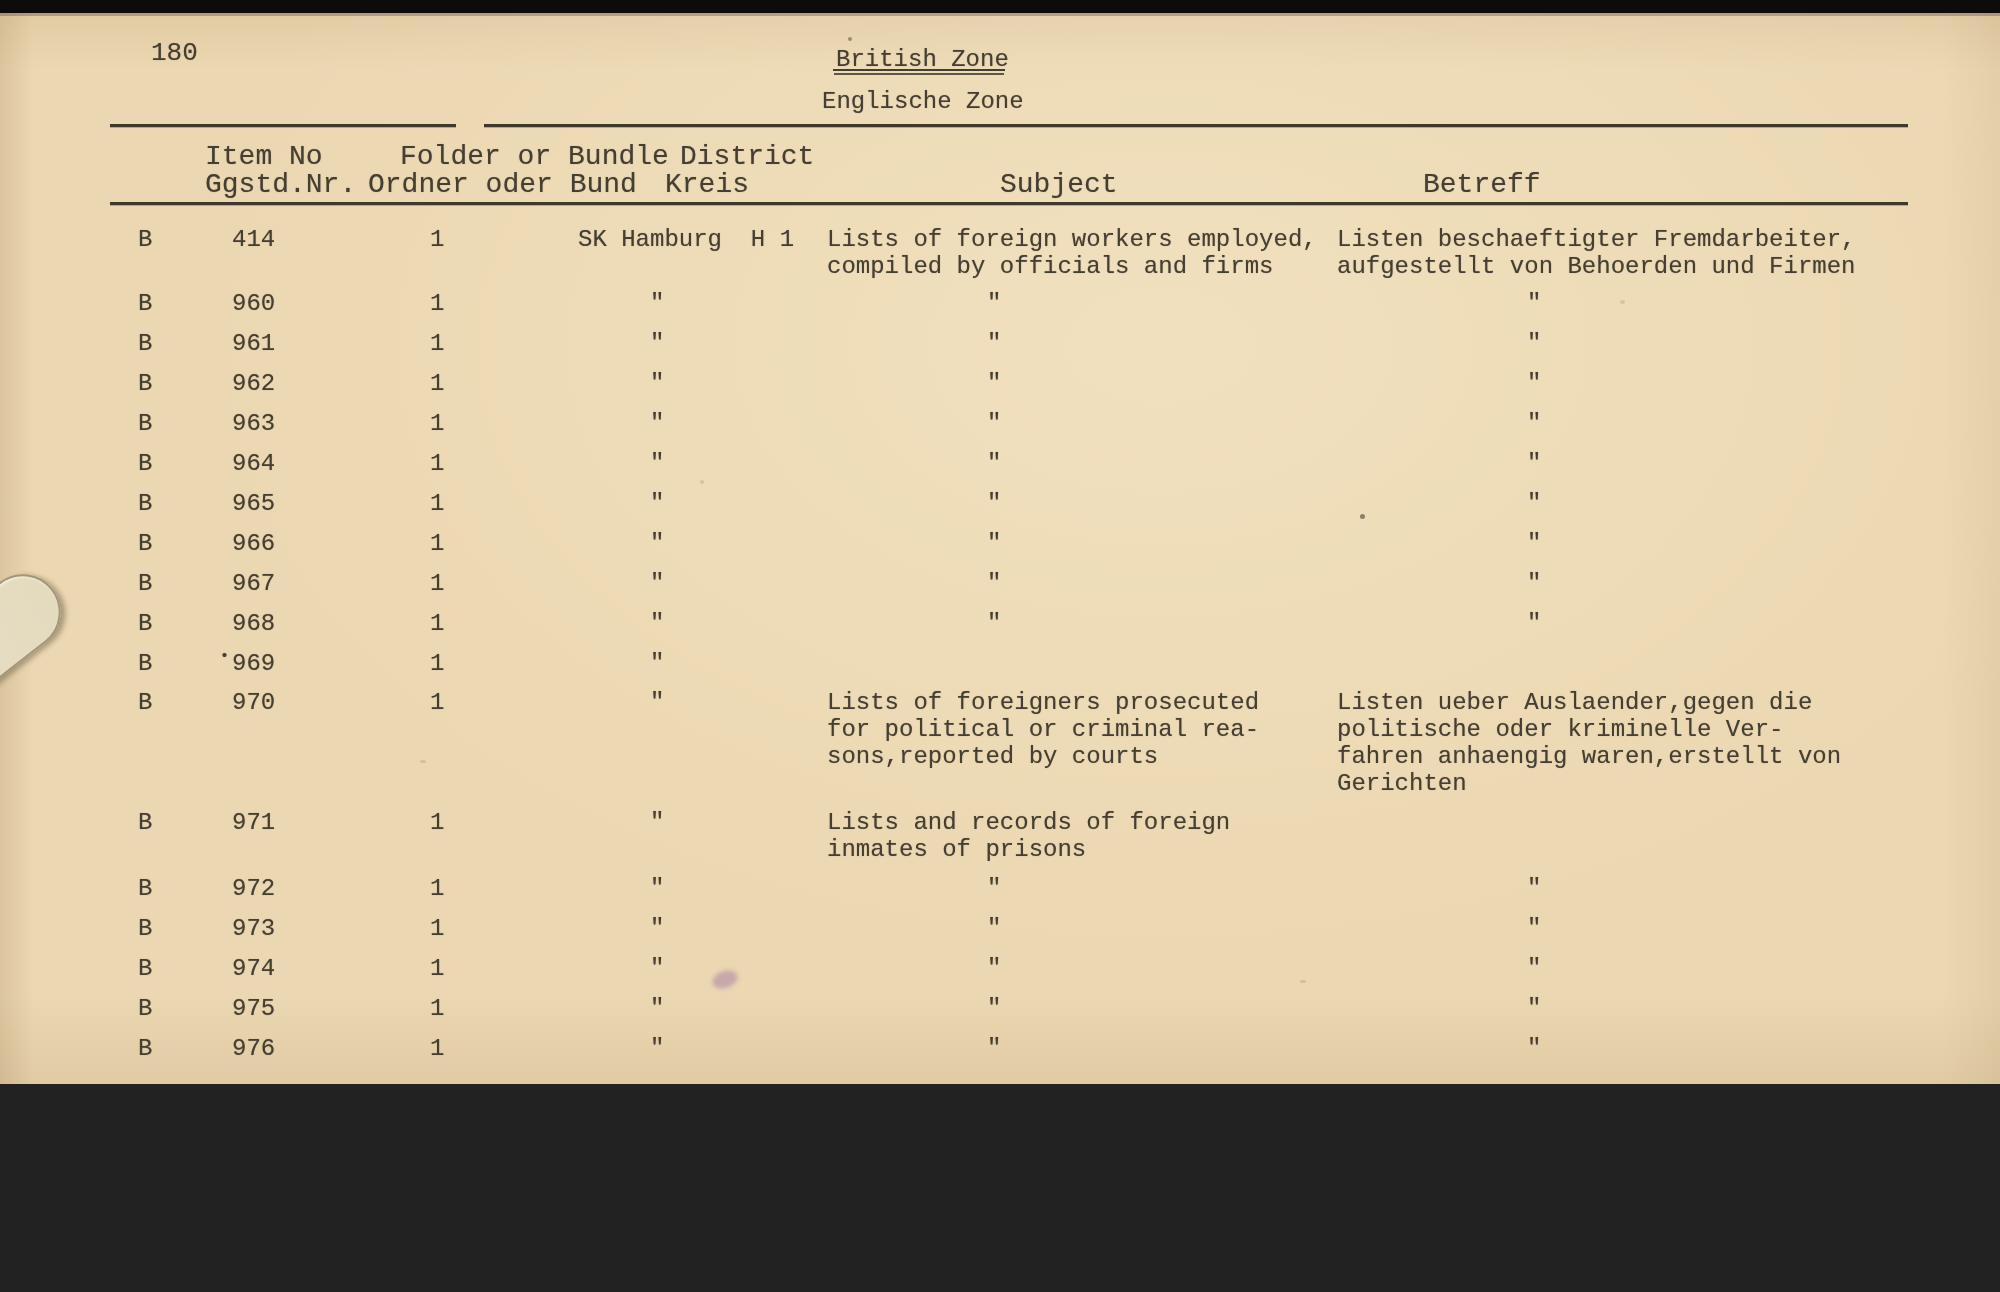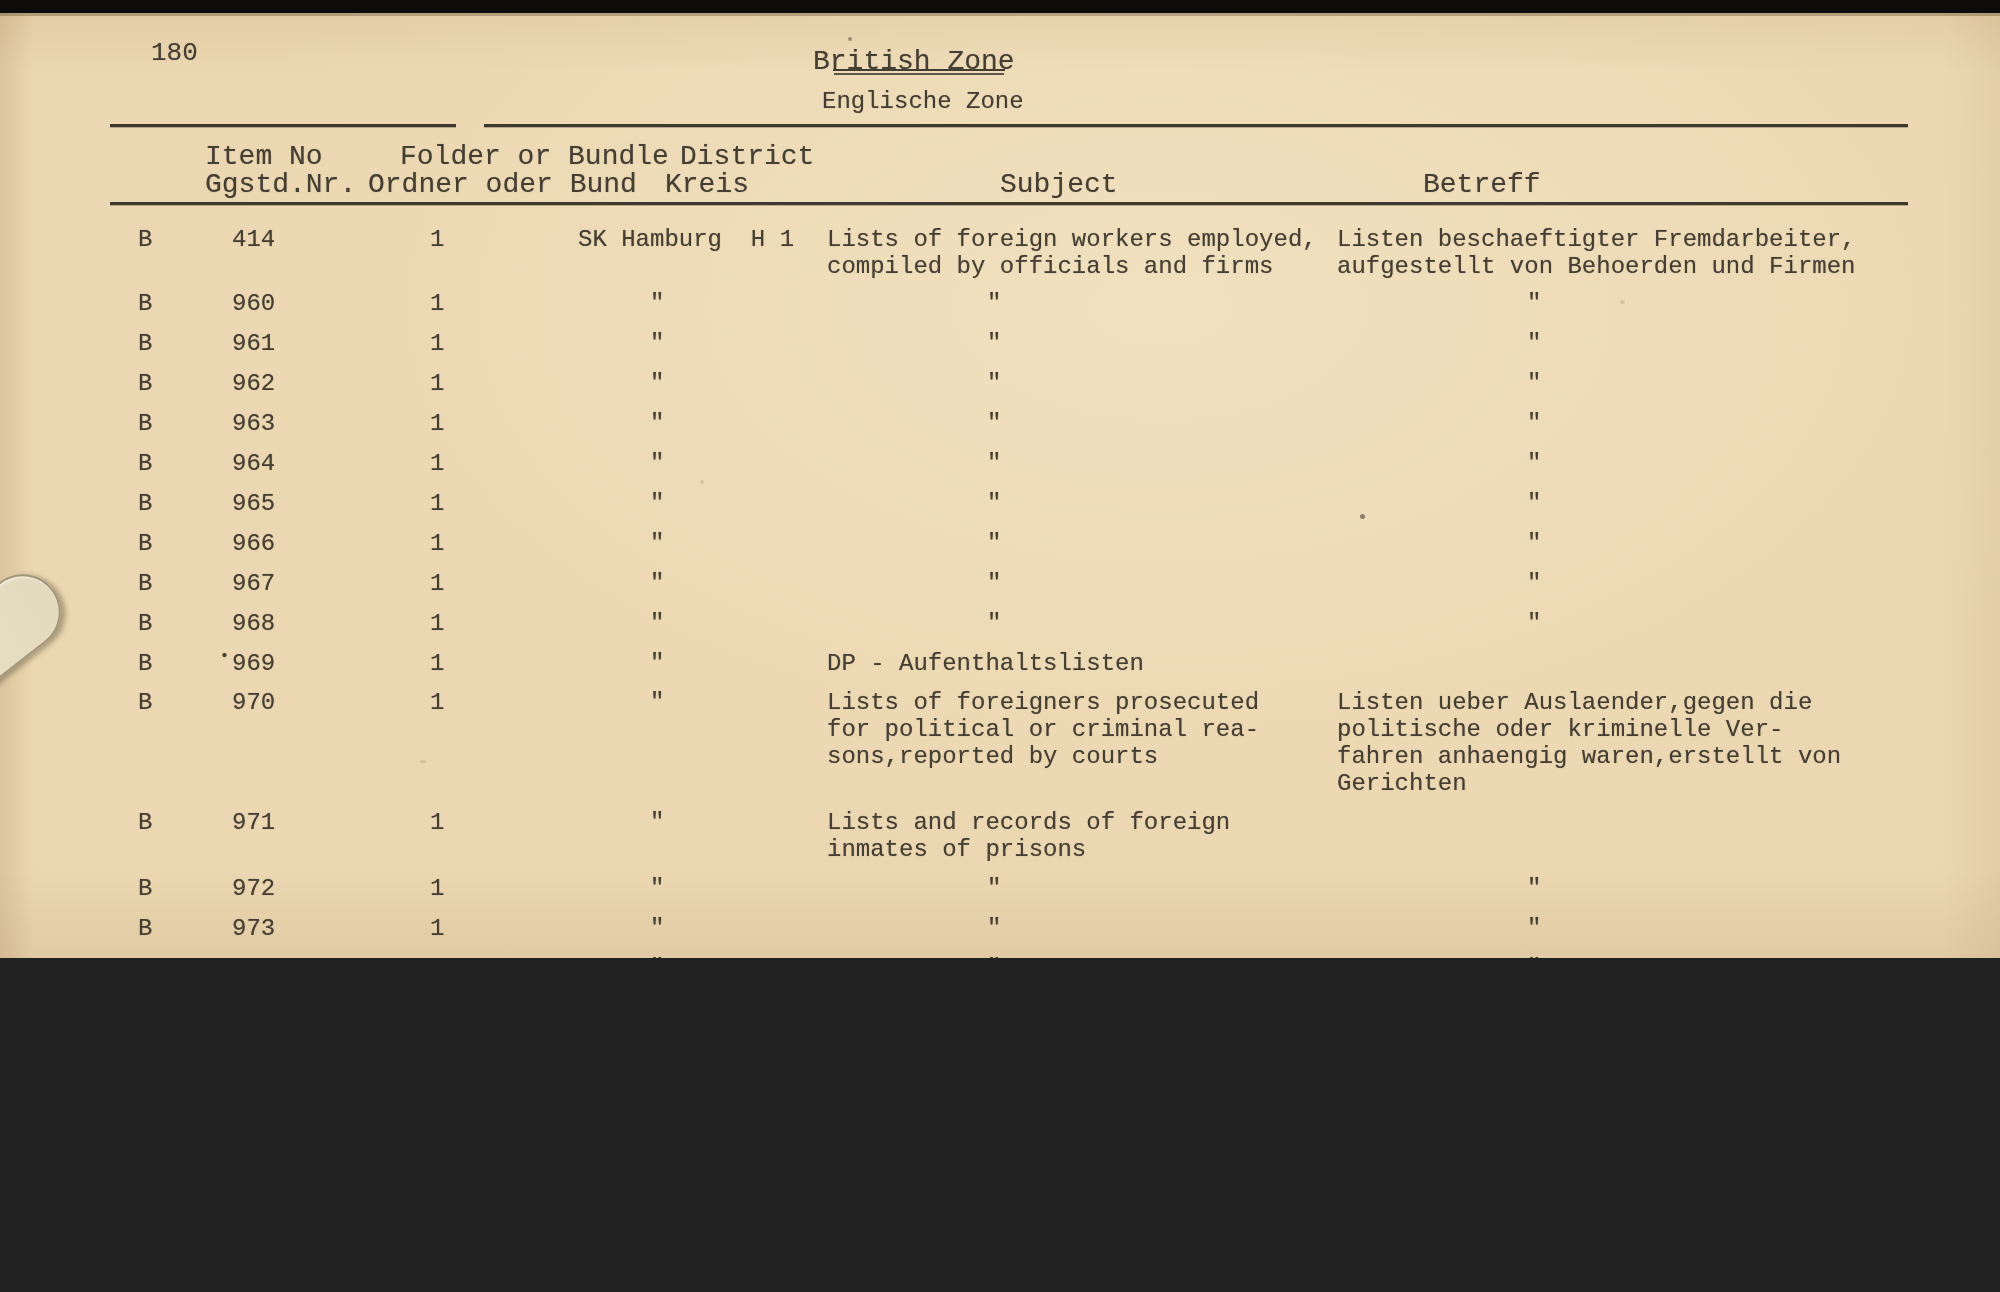--- a/index.html
+++ b/index.html
@@ -1,18 +1,18 @@
 <!DOCTYPE html>
 <html><head>
 <meta charset="utf-8">
 <style>
   html,body{margin:0;padding:0;background:#222;}
   .page{
     position:relative;
-    width:2000px;height:958px;
+    width:2000px;height:1084px;
     overflow:hidden;
     font-family:"Liberation Mono","DejaVu Sans Mono",monospace;
     color:#453f33;
     background:
       radial-gradient(ellipse at 58% 32%, rgba(255,246,222,0.30), rgba(255,246,222,0) 62%),
       linear-gradient(180deg, rgba(145,105,55,0.13), rgba(145,105,55,0) 70px),
       linear-gradient(90deg, rgba(120,85,45,0.14), rgba(120,85,45,0) 34px),
       linear-gradient(270deg, rgba(120,85,45,0.08), rgba(120,85,45,0) 60px),
       linear-gradient(0deg, rgba(130,95,50,0.10), rgba(130,95,50,0) 90px),
       #ebd7b1;
@@ -20,21 +20,21 @@
   .txt{white-space:pre;text-shadow:0 0 1px rgba(70,60,45,.45);}
   
   .bar-top{position:absolute;left:0;top:0;width:2000px;height:13px;background:#0d0c0a;}
   .bar-top-shadow{position:absolute;left:0;top:13px;width:2000px;height:3px;background:rgba(90,70,40,.35);}
   .bar-bottom{position:absolute;left:0;top:1272px;width:2000px;height:20px;background:#100f0b;}
   .bar-bottom-notch{position:absolute;left:10px;top:1265px;width:70px;height:10px;background:#13120e;}
   .bar-bottom-gray1{position:absolute;left:0;top:1283px;width:30px;height:7px;background:#8a8578;}
   .bar-bottom-gray2{position:absolute;left:38px;top:1285px;width:34px;height:5px;background:#6f6c61;}
   
   .page-number{position:absolute;left:151px;top:38px;font-size:26px;}
-  .doc-title{position:absolute;left:813px;top:46px;font-size:28px;}
+  .doc-title{position:absolute;left:836px;top:46px;font-size:24px;}
   .title-underline-1{position:absolute;left:833px;top:69px;width:172px;height:2px;background:#443e31;}
   .title-underline-2{position:absolute;left:834px;top:73px;width:170px;height:2px;background:rgba(68,62,49,.85);}
   .doc-subtitle{position:absolute;left:822px;top:88px;font-size:24px;}
   
   .rule{position:absolute;height:3px;background:#3e382d;box-shadow:0 1px 0 rgba(62,56,45,.30);}
   .rule-top-a{left:110px;top:124px;width:346px;}
   .rule-top-b{left:484px;top:124px;width:1424px;}
   .rule-mid{left:110px;top:202px;width:1798px;}
   
   .colhead{position:absolute;font-size:28px;}
@@ -185,21 +185,20 @@
         <div class="cell district ditto">"</div>
         <div class="cell subject ditto">"</div>
         <div class="cell betreff ditto">"</div>
       </div>
       <div class="row" style="padding-bottom: 12px;">
         <div class="cell"></div>
         <div class="cell prefix">B</div>
         <div class="cell item"><span class="mark">•</span>969</div>
         <div class="cell folder">1</div>
         <div class="cell district ditto">"</div>
-        <div class="cell betreff">DP - Aufenthaltslisten</div>
       </div>
       <div class="row" style="padding-bottom: 12px;">
         <div class="cell"></div>
         <div class="cell prefix">B</div>
         <div class="cell item">970</div>
         <div class="cell folder">1</div>
         <div class="cell district ditto">"</div>
         <div class="cell subject">Lists of foreigners prosecuted
 for political or criminal rea-
 sons,reported by courts</div>

